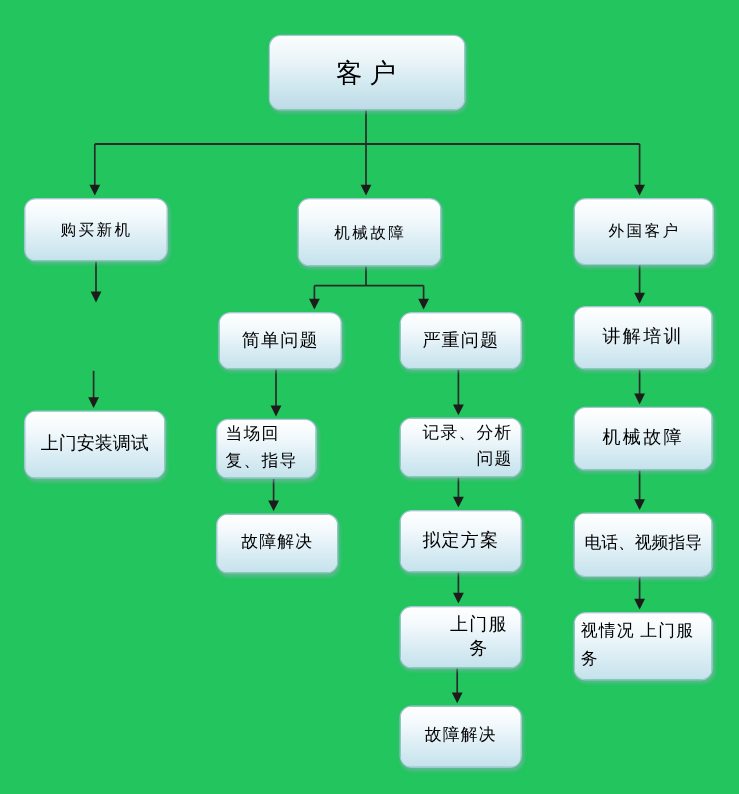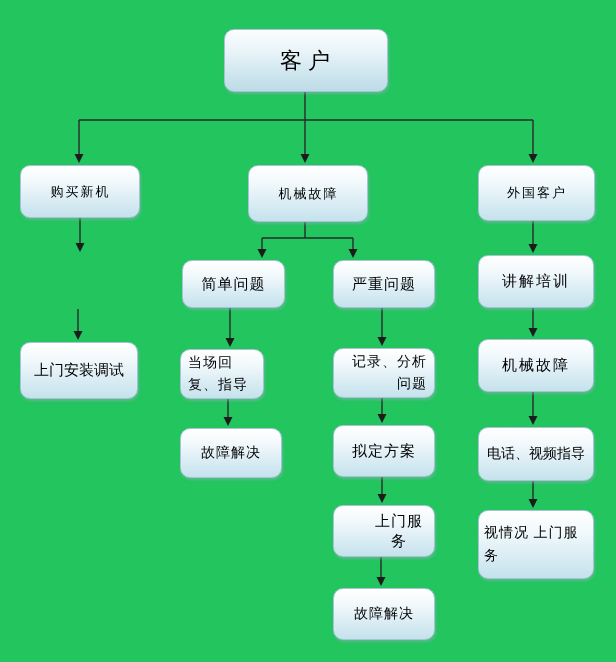--- a/index.html
+++ b/index.html
@@ -100,15 +100,15 @@
 
   <div class="node mid" style="left:333px;top:260px;width:102px;height:48px;">严重问题</div>
   <div class="node wrap" style="left:333px;top:348px;width:102px;height:50px;text-align:right;">记录、分析问题</div>
   <div class="node mid" style="left:333px;top:425px;width:102px;height:52px;">拟定方案</div>
   <div class="node mid" style="left:333px;top:505px;width:102px;height:52px;padding-left:38px;">上门服务</div>
   <div class="node sm" style="left:333px;top:588px;width:102px;height:52px;">故障解决</div>
 
   <div class="node mid" style="left:478px;top:255px;width:116px;height:53px;letter-spacing:2px;">讲解培训</div>
   <div class="node mid" style="left:478px;top:339px;width:116px;height:53px;letter-spacing:2px;">机械故障</div>
   <div class="node sm" style="left:478px;top:427px;width:116px;height:54px;letter-spacing:0;padding:19px 4px;">电话、视频指导</div>
-  <div class="node wrap" style="left:478px;top:510px;width:116px;height:69px;padding:16px 5px;">视情况 上门服务</div>
+  <div class="node wrap" style="left:478px;top:510px;width:116px;height:57px;padding:16px 5px;">视情况 上门服务</div>
 
 </div>
 
 </body></html>

